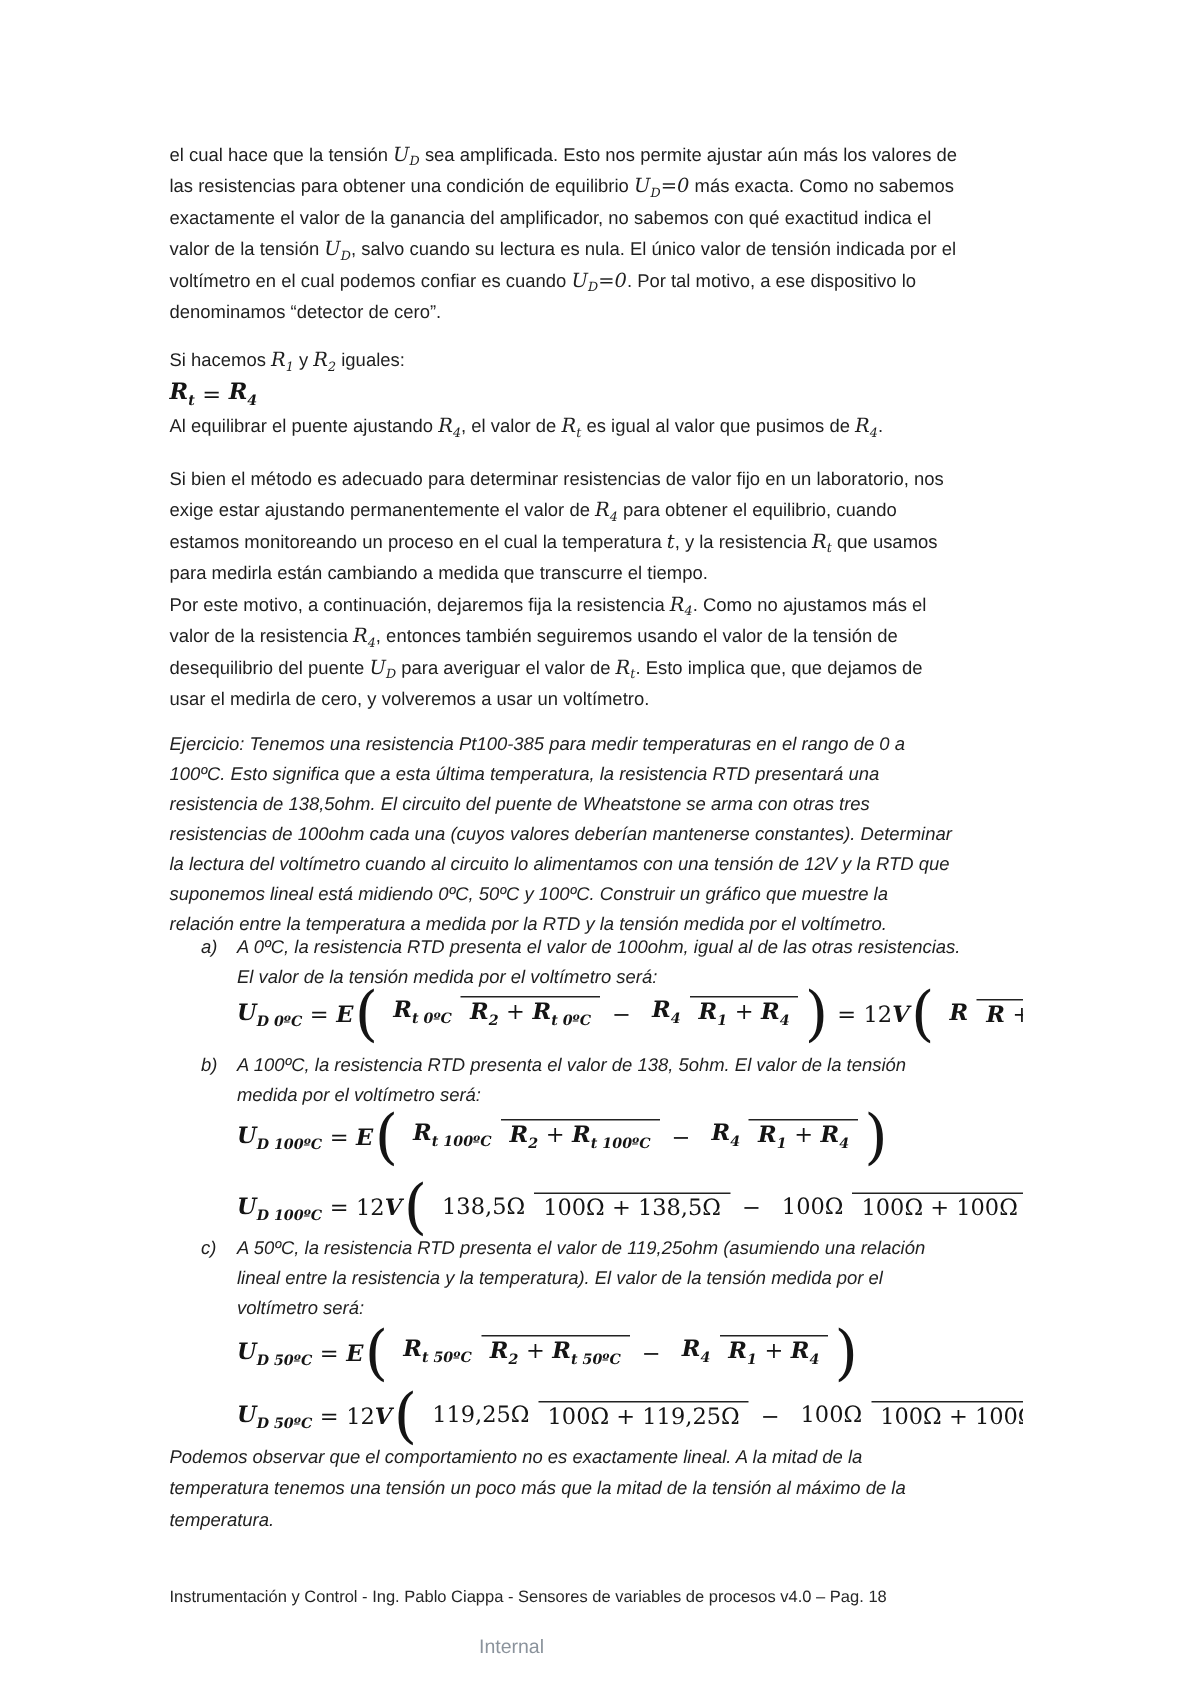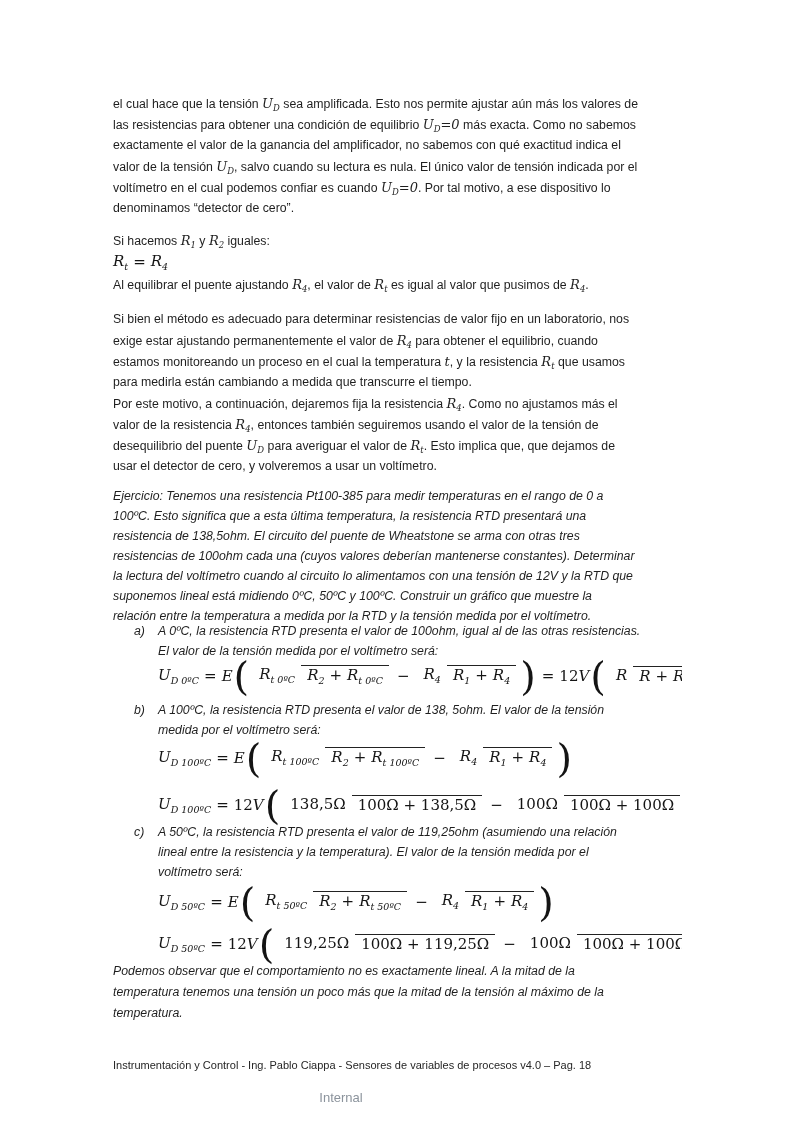--- a/index.html
+++ b/index.html
@@ -11,21 +11,21 @@
   .italic .line{font-style:italic;}
   
   .rm{font-family:"DejaVu Serif",serif;font-style:italic;font-size:13px;}
   .rm .sub{font-size:8.5px;vertical-align:-3px;white-space:pre;}
   
   .list-item .marker{position:absolute;left:21px;top:0;font-style:italic;font-size:12.3px;line-height:20px;}
   .list-item .lines{margin-left:45px;}
   
   .equation{position:absolute;display:flex;align-items:center;
             font-family:"DejaVu Serif",serif;font-size:15px;color:#141414;}
-  .equation .mb{font-style:italic;white-space:pre;}
+  .equation .mb{font-style:italic;white-space:pre;font-weight:bold;}
   .equation .ms{font-size:9.5px;vertical-align:-4px;white-space:pre;font-style:italic;}
   .equation .mt{font-style:normal;white-space:pre;}
   .equation .op{margin:0 5px;}
   .frac{display:inline-flex;flex-direction:row;align-items:stretch;margin:0 3px;vertical-align:middle;}
   .frac .fnum,.frac .fden{display:flex;align-items:baseline;justify-content:center;
             padding:1px 6px;line-height:1.1;}
   .frac .fden{border-top:1.2px solid #222;}
   .paren{font-size:40px;line-height:0.8;font-style:normal;font-weight:300;margin:0 1px;
          display:flex;align-items:center;height:44px;}
   .footer{position:absolute;top:1059px;left:113px;font-size:11px;color:#262626;white-space:pre;}
@@ -68,21 +68,21 @@
           <div class="line"><span class="rt">exige estar ajustando permanentemente el valor de </span><span class="rm">R<span class="sub">4</span></span><span class="rt"> para obtener el equilibrio, cuando</span></div>
           <div class="line"><span class="rt">estamos monitoreando un proceso en el cual la temperatura </span><span class="rm">t</span><span class="rt">, y la resistencia </span><span class="rm">R<span class="sub">t</span></span><span class="rt"> que usamos</span></div>
           <div class="line"><span class="rt">para medirla están cambiando a medida que transcurre el tiempo.</span></div>
         </div>
       </div>
       <div class="block" style="top: 393px;">
         <div class="lines">
           <div class="line"><span class="rt">Por este motivo, a continuación, dejaremos fija la resistencia </span><span class="rm">R<span class="sub">4</span></span><span class="rt">. Como no ajustamos más el</span></div>
           <div class="line"><span class="rt">valor de la resistencia </span><span class="rm">R<span class="sub">4</span></span><span class="rt">, entonces también seguiremos usando el valor de la tensión de</span></div>
           <div class="line"><span class="rt">desequilibrio del puente </span><span class="rm">U<span class="sub">D</span></span><span class="rt"> para averiguar el valor de </span><span class="rm">R<span class="sub">t</span></span><span class="rt">. Esto implica que, que dejamos de</span></div>
-          <div class="line"><span class="rt">usar el detector de cero, y volveremos a usar un voltímetro.</span></div>
+          <div class="line"><span class="rt">usar el medirla de cero, y volveremos a usar un voltímetro.</span></div>
         </div>
       </div>
       <div class="block italic tight" style="top: 486px;">
         <div class="lines">
           <div class="line"><span class="rt">Ejercicio: Tenemos una resistencia Pt100-385 para medir temperaturas en el rango de 0 a</span></div>
           <div class="line"><span class="rt">100ºC. Esto significa que a esta última temperatura, la resistencia RTD presentará una</span></div>
           <div class="line"><span class="rt">resistencia de 138,5ohm. El circuito del puente de Wheatstone se arma con otras tres</span></div>
           <div class="line"><span class="rt">resistencias de 100ohm cada una (cuyos valores deberían mantenerse constantes). Determinar</span></div>
           <div class="line"><span class="rt">la lectura del voltímetro cuando al circuito lo alimentamos con una tensión de 12V y la RTD que</span></div>
           <div class="line"><span class="rt">suponemos lineal está midiendo 0ºC, 50ºC y 100ºC. Construir un gráfico que muestre la</span></div>

